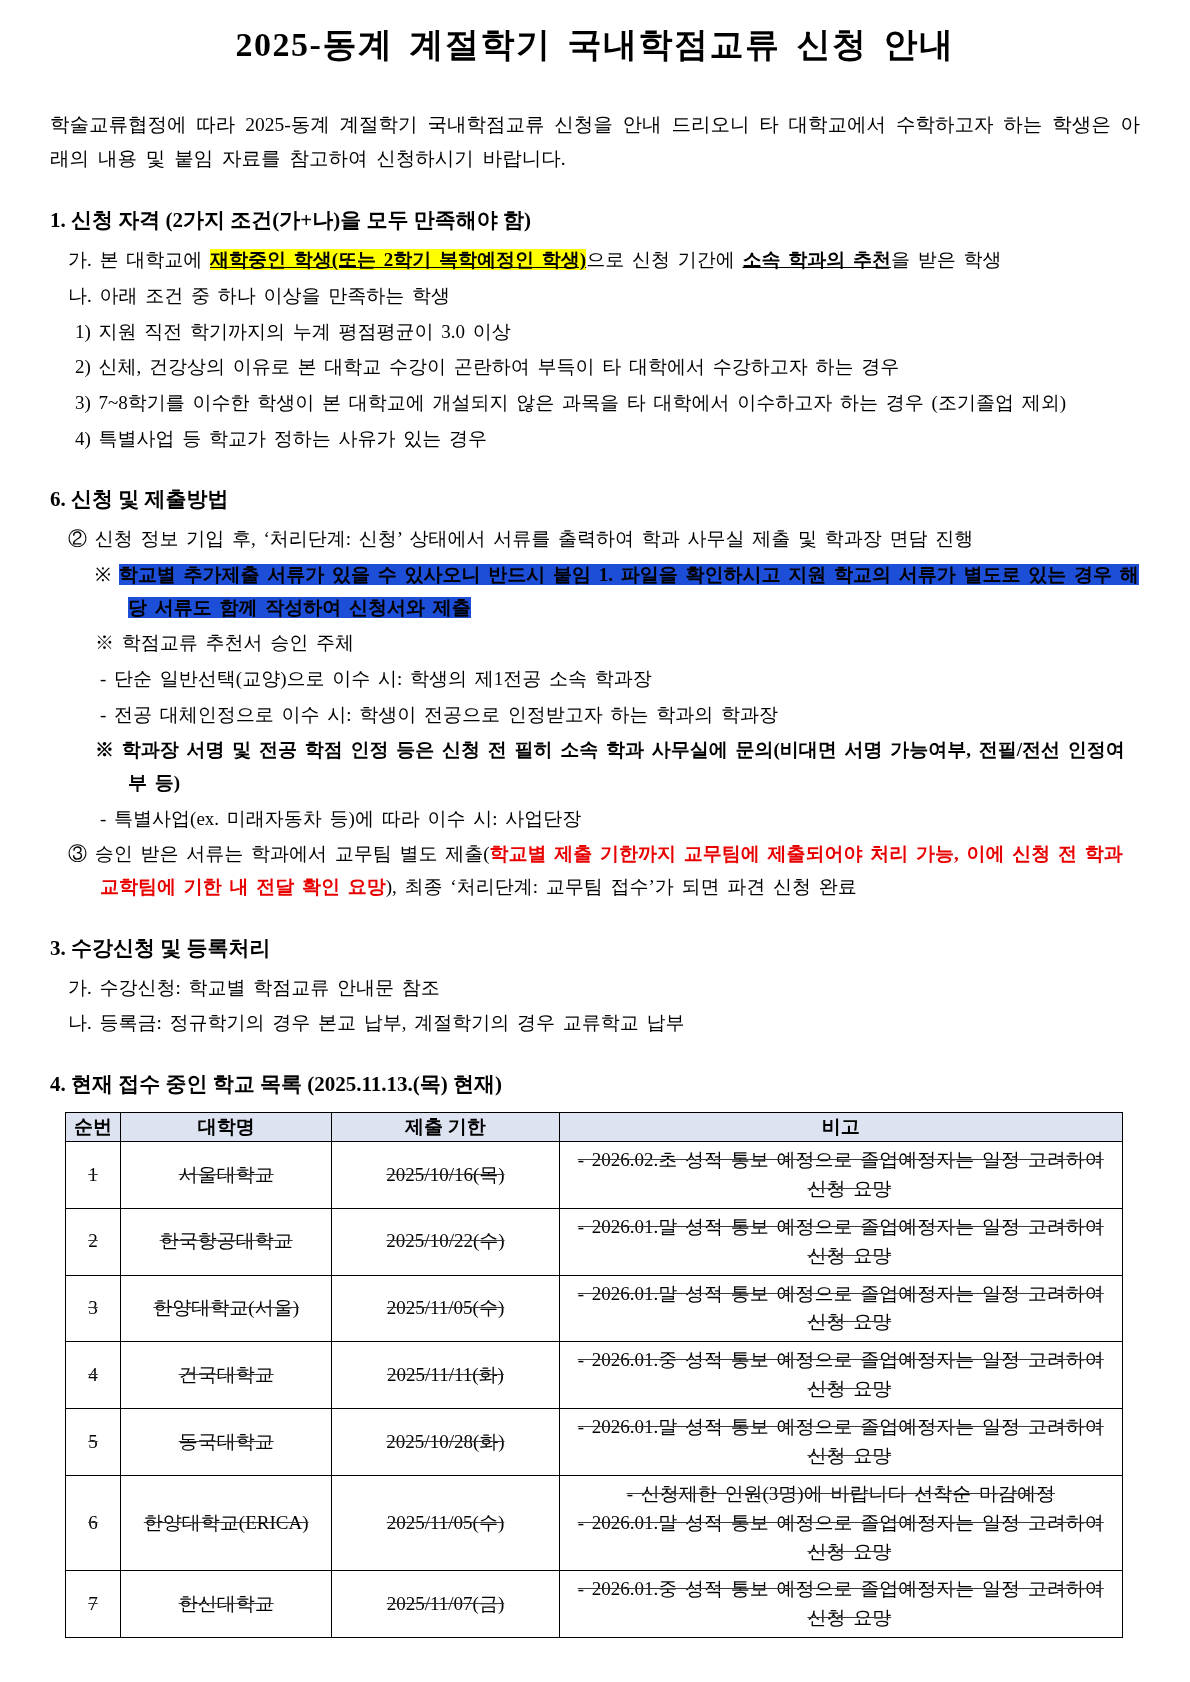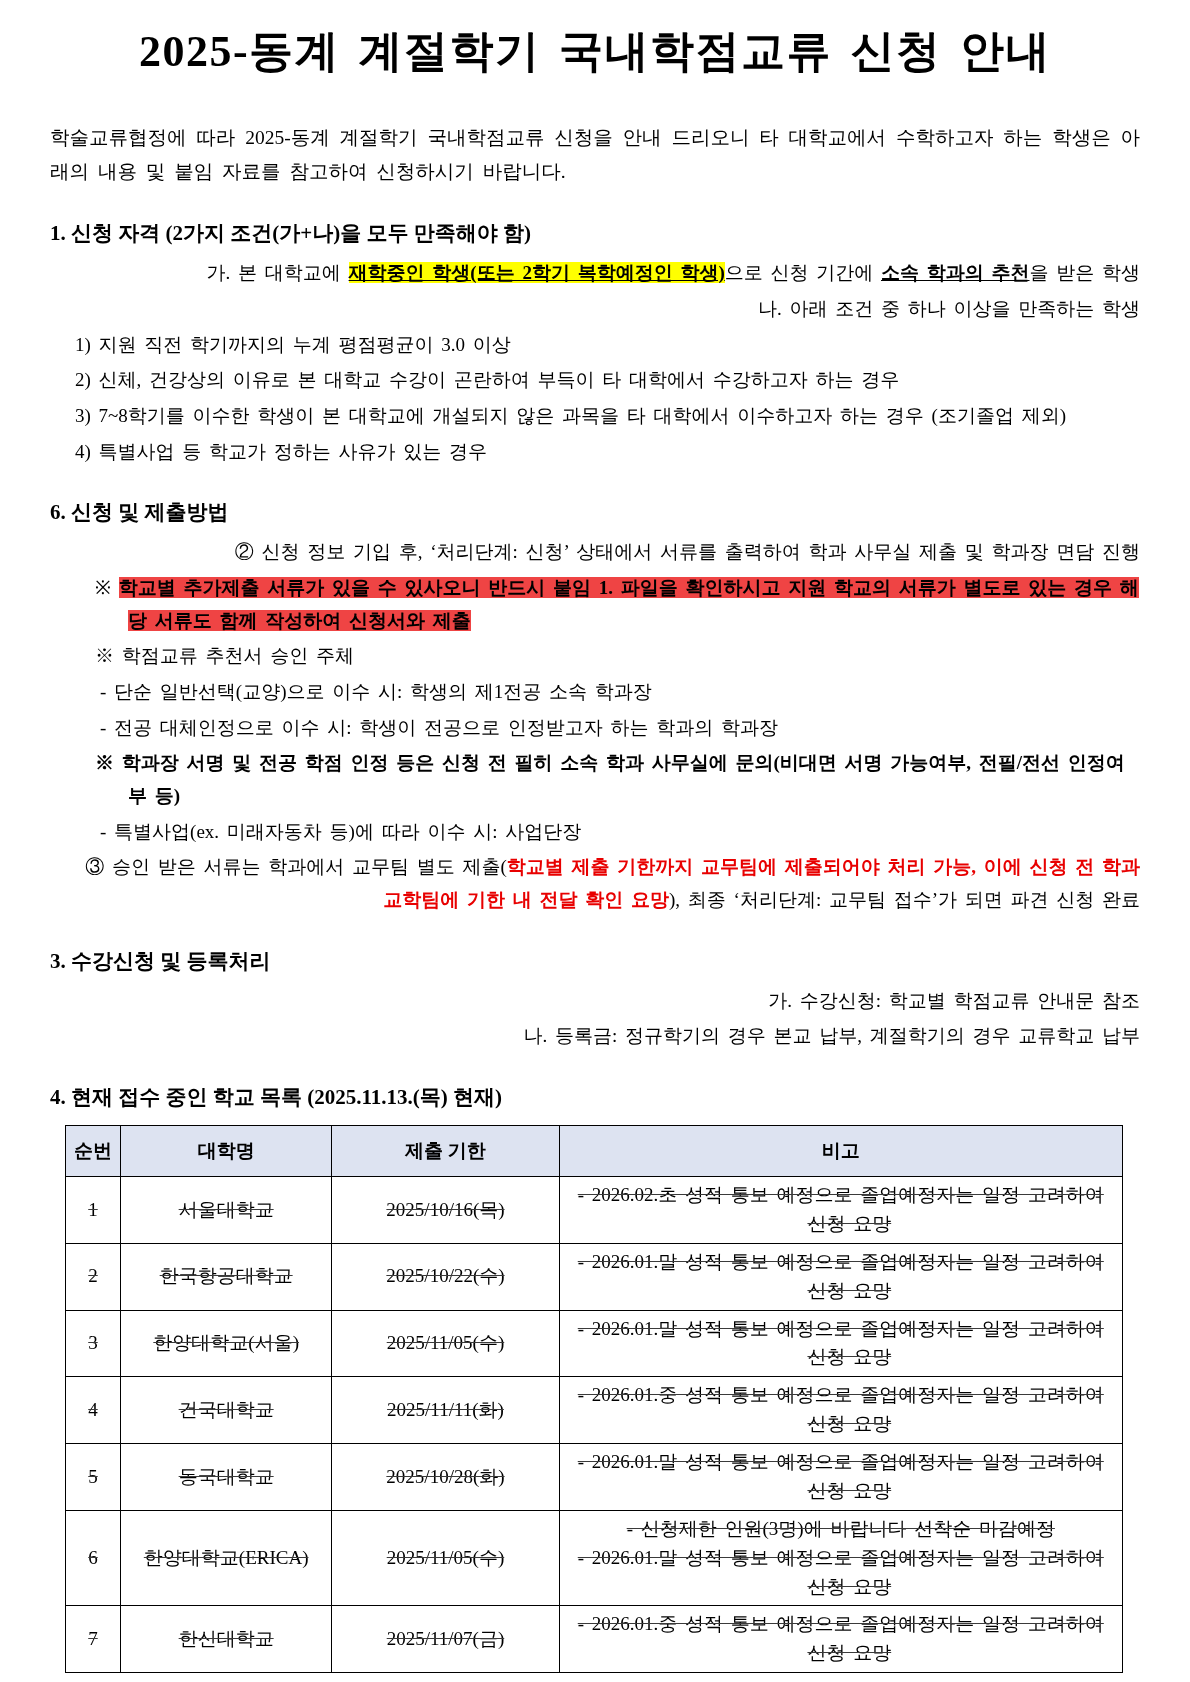--- a/index.html
+++ b/index.html
@@ -8,21 +8,21 @@
     width: 1190px;
     min-height: 1682px;
     background: #ffffff;
     color: #000;
     font-family: "Liberation Serif", "DejaVu Serif", serif;
   }
   .page { padding: 12px 50px 20px 50px; }
 
   h1.doc-title {
     text-align: center;
-    font-size: 44px;
+    font-size: 34px;
     font-weight: bold;
     margin: 10px 0 40px 0;
     letter-spacing: 1.5px;
     word-spacing: 6px;
   }
 
   p.intro {
     font-size: 19.5px;
     line-height: 1.75;
     text-align: justify;
@@ -35,45 +35,45 @@
     font-weight: bold;
     margin: 30px 0 10px 0;
   }
 
   .item {
     font-size: 19px;
     line-height: 1.72;
     margin: 3px 0;
     word-spacing: 3px;
   }
-  .ind1  { padding-left: 50px; text-indent: -32px; text-align: right; }
+  .ind1  { padding-left: 50px; text-indent: -32px; }
   .ind2  { padding-left: 78px; text-indent: -33px; }
   .ind2n { padding-left: 55px; text-indent: -30px; }
   .ind3  { padding-left: 68px; text-indent: -18px; }
 
   .seg-hl  { background: #ffff00; font-weight: bold; text-decoration: underline; }
-  .seg-hlb { background: #ef4444; font-weight: bold; }
+  .seg-hlb { background: #1d4ed8; font-weight: bold; }
   .seg-bu  { font-weight: bold; text-decoration: underline; }
   .seg-b   { font-weight: bold; }
   .seg-red { color: #e80000; font-weight: bold; }
 
   table.school-tbl {
     border-collapse: collapse;
     table-layout: fixed;
     width: 1058px;
     margin: 14px 0 0 15px;
     font-size: 19px;
   }
   table.school-tbl th, table.school-tbl td {
     border: 1.5px solid #000;
   }
   table.school-tbl th {
     background: #dde3f1;
     font-weight: bold;
-    padding: 12px 4px;
+    padding: 1px 4px;
     text-align: center;
   }
   table.school-tbl td {
     padding: 4px 6px;
     text-align: center;
     vertical-align: middle;
     line-height: 1.5;
   }
   td.remarks-cell {
     text-align: left;

